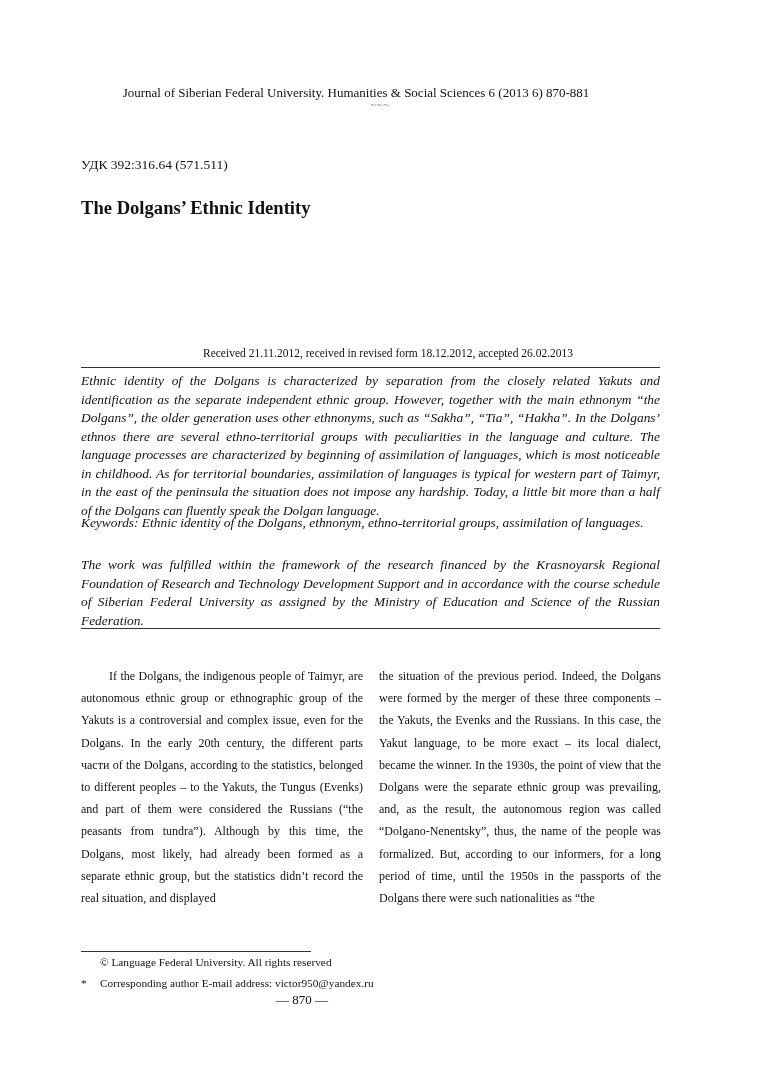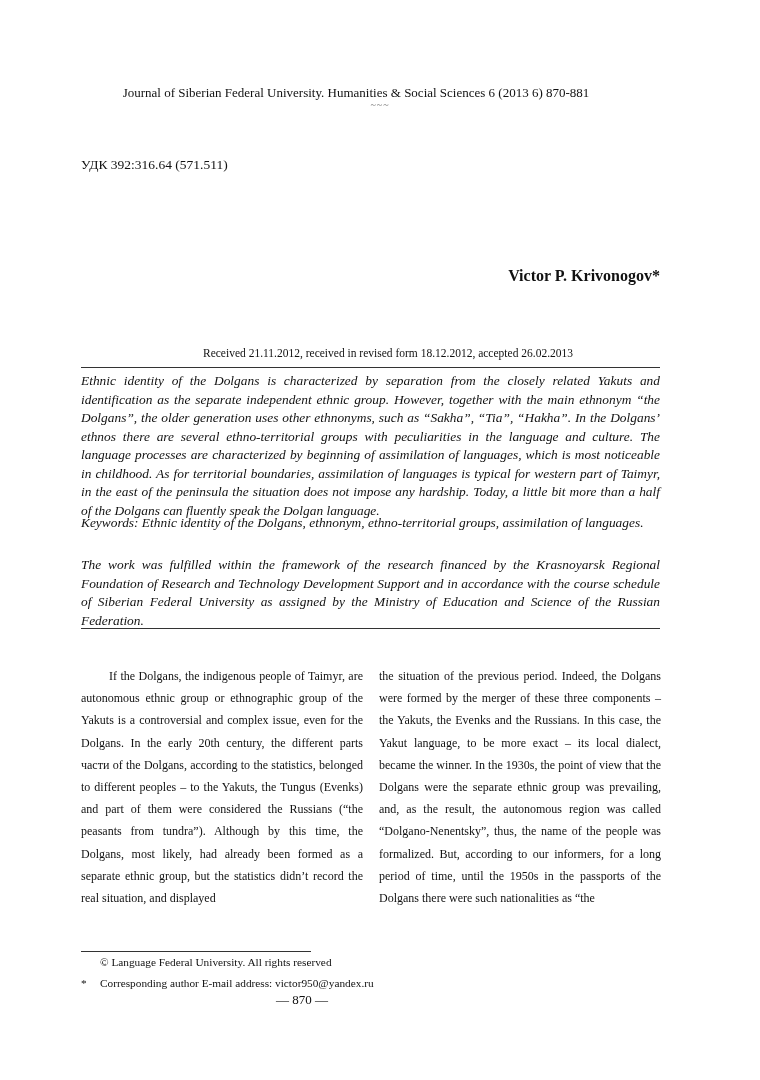--- a/index.html
+++ b/index.html
@@ -47,25 +47,24 @@
 </style>
 </head>
 <body>
 
 <div class="abs journal">Journal of  Siberian Federal University.  Humanities &amp; Social Sciences 6 (2013 6) 870-881</div>
 <div class="abs tilde">~~~</div>
 
 <div class="abs udk">УДК 392:316.64 (571.511)</div>
 
 <h1 class="abs title">
-  <br>
+  <span>The Dolgans’ Ethnic Identity</span><br>
 </h1>
 
 <div class="abs author-block">
-  <div class="author-name">Victor P. Krivonogov*</div>
 </div>
 
 <div class="abs received">Received 21.11.2012, received in revised form 18.12.2012, accepted 26.02.2013</div>
 
 <div class="abs rule top"></div>
 
 <p class="abs abstract a1">Ethnic identity of the Dolgans is characterized by separation from the closely related Yakuts and identification as the separate independent ethnic group. However, together with the main ethnonym “the Dolgans”, the older generation uses other ethnonyms, such as “Sakha”, “Tia”, “Hakha”. In the Dolgans’ ethnos there are several ethno-territorial groups with peculiarities in the language and culture. The language processes are characterized by beginning of assimilation of languages, which is most noticeable in childhood. As for territorial boundaries, assimilation of languages is typical for western part of Taimyr, in the east of the peninsula the situation does not impose any hardship. Today, a little bit more than a half of the Dolgans can fluently speak the Dolgan language.</p>
 <p class="abs abstract a2">Keywords: Ethnic identity of the Dolgans, ethnonym, ethno-territorial groups, assimilation of languages.</p>
 <p class="abs abstract a3">The work was fulfilled within the framework of the research financed by the Krasnoyarsk Regional Foundation of Research and Technology Development Support and in accordance with the course schedule of Siberian Federal University as assigned by the Ministry of Education and Science of the Russian Federation.</p>
 

